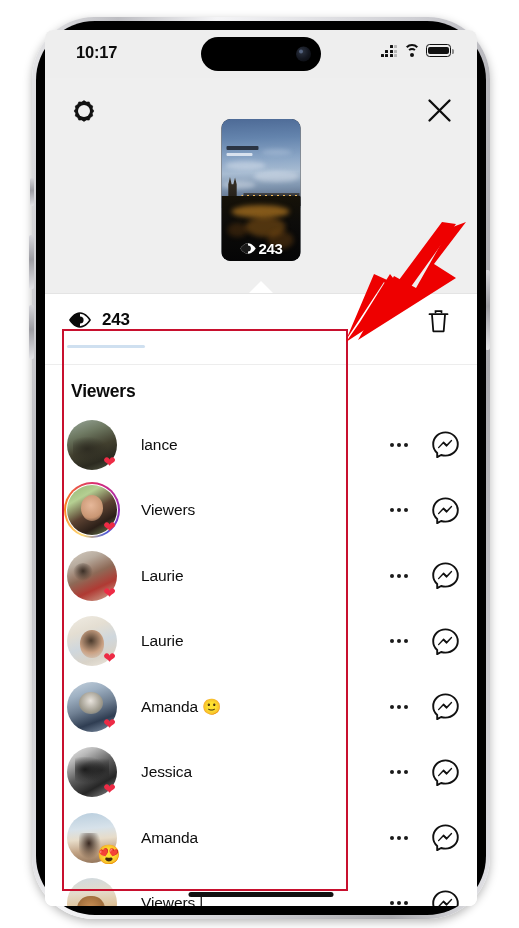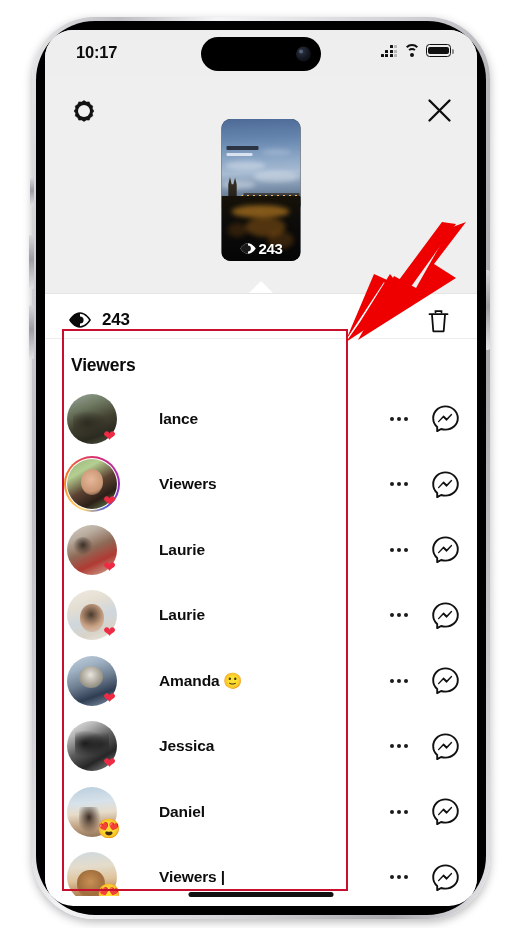--- a/index.html
+++ b/index.html
@@ -38,21 +38,21 @@
     height: 894px;
     border-radius: 59px;
     background: #000000;
   }
   .phone-screen {
     position: absolute;
     left: 45px;
     top: 30px;
     width: 432px;
     height: 876px;
-    border-radius: 28px;
+    border-radius: 8px;
     background: #ffffff;
     overflow: hidden;
   }
 
   
   .btn-side {
     position: absolute;
     background: linear-gradient(180deg, #d6d6db, #9d9da3 45%, #e3e3e7);
     border-radius: 2px;
   }
@@ -277,21 +277,21 @@
   .progress-fill {
     position: absolute; left: 22px; bottom: 0;
     width: 78px; height: 3px;
     background: #cfe0f0;
     border-radius: 2px;
   }
 
   
   .viewers-panel {
     position: absolute;
-    left: 0; top: 308px;
+    left: 0; top: 334px;
     width: 432px; height: 558px;
     background: #ffffff;
     border-top: 1px solid #ededed;
     overflow: hidden;
   }
   .viewers-title {
     position: absolute;
     left: 26px; top: 16px;
     font-size: 17.5px; font-weight: bold;
     color: #0b0b0b; letter-spacing: -0.2px;
@@ -338,23 +338,23 @@
     right: -3px; bottom: -2px;
     width: 21px; height: 21px;
     border-radius: 50%;
     display:flex; align-items:center; justify-content:center;
     font-size: 15px; line-height: 1;
     z-index: 3;
   }
   .badge.heart { color: #ed2b45; }
   .badge.heart-eyes { font-size: 19px; }
   .viewer-name {
-    margin-left: 42px;
+    margin-left: 24px;
     font-size: 15.5px;
-    font-weight: bold;
+    font-weight: normal;
     color: #0d0d0d;
     letter-spacing: -0.1px;
     white-space: nowrap;
   }
   .row-actions {
     margin-left: auto;
     display: flex; align-items: center; gap: 19px;
   }
   .dots-btn {
     width: 26px; height: 26px;
@@ -665,21 +665,21 @@
       <path d="M6.6 16.6 11.6 11.1l3.2 3.1 4.7-4.7-5 5.5-3.2-3.1Z" fill="#111" stroke="#111" stroke-width="1.3" stroke-linejoin="round"></path>
     </svg>
               </div>
             </div>
           </div>
           <div class="viewer-row">
             <div class="avatar-wrap">
               <div class="avatar a-amanda"></div>
               <div class="badge heart-eyes">😍</div>
             </div>
-            <div class="viewer-name">Daniel</div>
+            <div class="viewer-name">Amanda</div>
             <div class="row-actions">
               <div class="dots-btn">
                 <span class="dot"></span>
                 <span class="dot"></span>
                 <span class="dot"></span>
               </div>
               <div class="msgr-btn">
                 <svg width="27" height="27" viewBox="0 0 27 27" aria-hidden="true">
       <path d="M13.5 1.4C6.6 1.4 1.2 6.5 1.2 13.2c0 3.5 1.5 6.6 4 8.7v4.3l3.9-2.2c1.4.4 2.9.6 4.4.6
                6.9 0 12.3-5.1 12.3-11.4S20.4 1.4 13.5 1.4Z" fill="none" stroke="#111" stroke-width="1.9" stroke-linejoin="round"></path>

